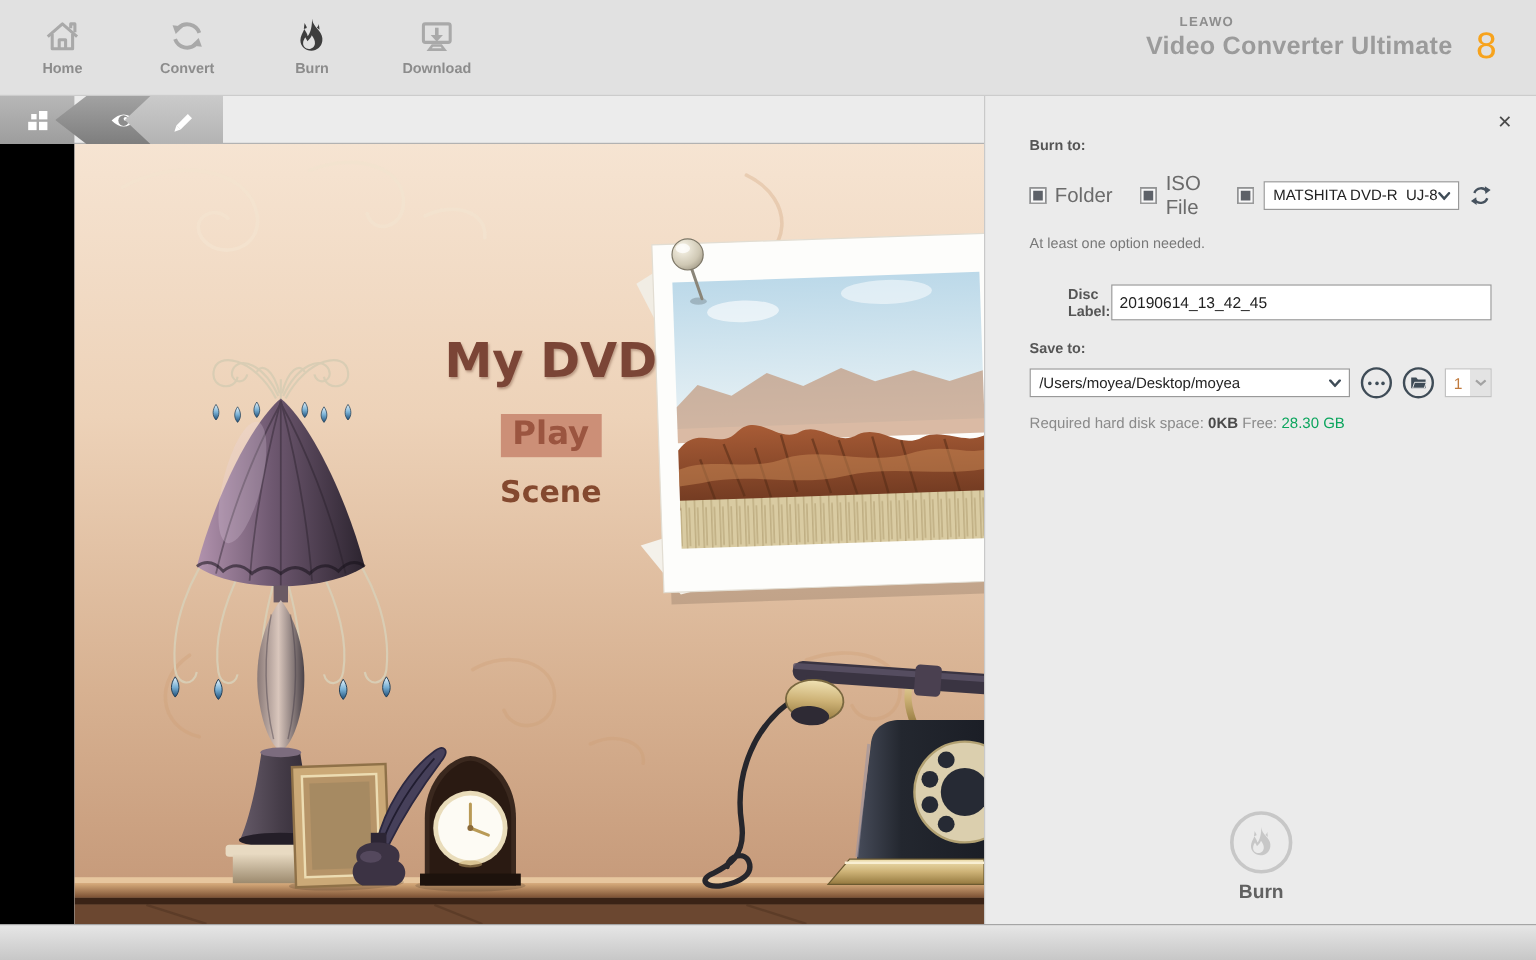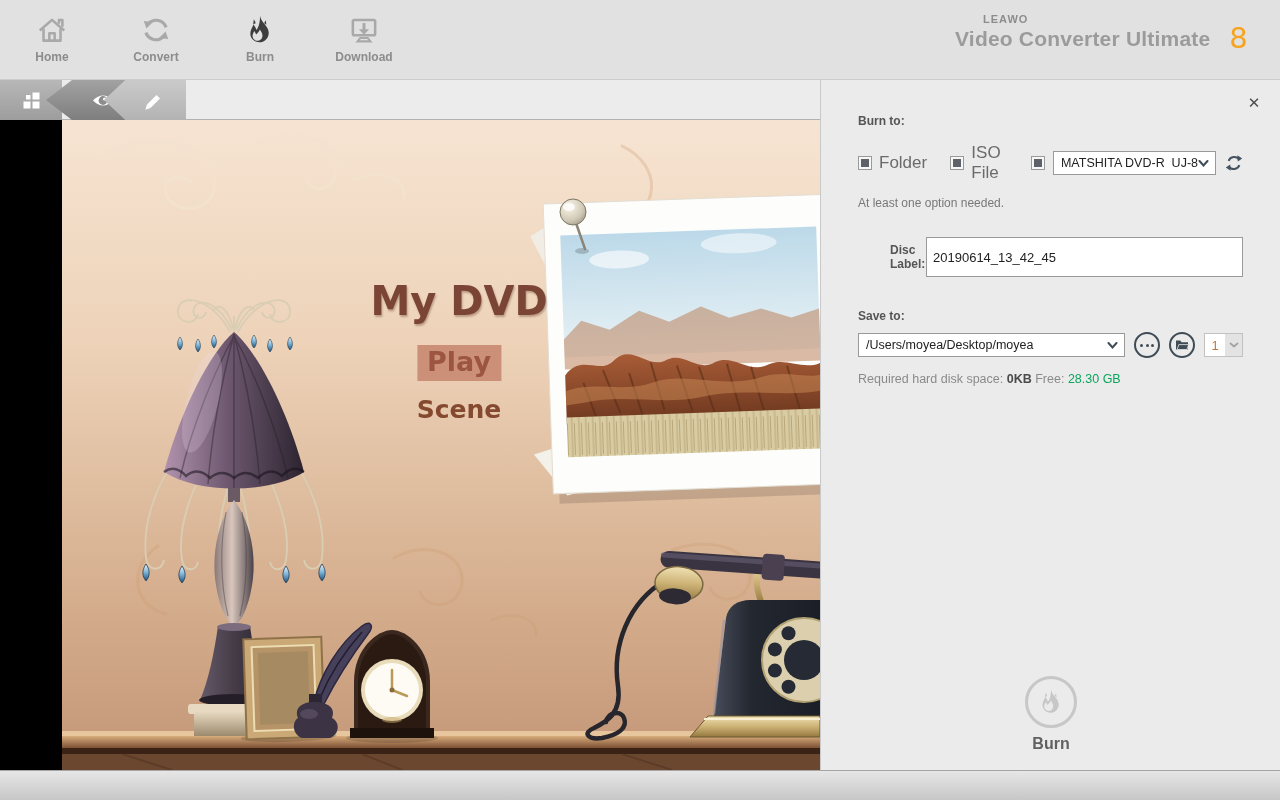--- a/index.html
+++ b/index.html
@@ -57,23 +57,23 @@
   .cb-label { font-size:17px; color:#6b6b6b; margin:0 0 0 7px; }
   .gap1 { width:41px; } .gap2 { width:44px; }
   .select { background:#fff; border:1px solid #999; height:24px; display:flex;
             align-items:center; padding:0 6px 0 7px; }
   .select-value { flex:1; font-size:12.5px; color:#222; white-space:pre; overflow:hidden; }
   .drive-select { width:166px; margin-left:8px; }
   .refresh-btn { margin-left:9px; width:20px; height:20px; display:flex; align-items:center; justify-content:center; }
   .hint { margin-top:13px; font-size:12px; color:#787878; }
   .disc-row { margin-top:27px; display:flex; align-items:center; }
   .disc-row .p-label { width:68px; flex:none;padding-left:32px; }
-  .text-input { width:318px; height:40px; border:1px solid #999; background:#fff;
+  .text-input { width:318px; height:30px; border:1px solid #999; background:#fff;
                 font-family:"Liberation Sans", sans-serif; font-size:13px; color:#222; padding:0 6px; }
-  .save-label { margin-top:32px; }
+  .save-label { margin-top:16px; }
   .save-row { margin-top:9px; display:flex; align-items:center; }
   .save-select { width:283px; }
   .round-btn { width:26px; height:26px; border:2px solid #3f4c57; border-radius:50%;
                margin-left:9px; display:flex; align-items:center; justify-content:center; flex:none; }
   .dots { display:flex; gap:2.5px; }
   .dots i { width:3px; height:3px; border-radius:50%; background:#3f4c57; }
   .spinner { margin-left:9px; display:flex; border:1px solid #c2c2c2; height:24px; }
   .spin-val { width:20px; background:#fff; color:#c07a3e; font-size:13px;
               display:flex; align-items:center; justify-content:center; }
   .spin-arrow { width:17px; background:#e3e3e3; display:flex; align-items:center; justify-content:center; }

